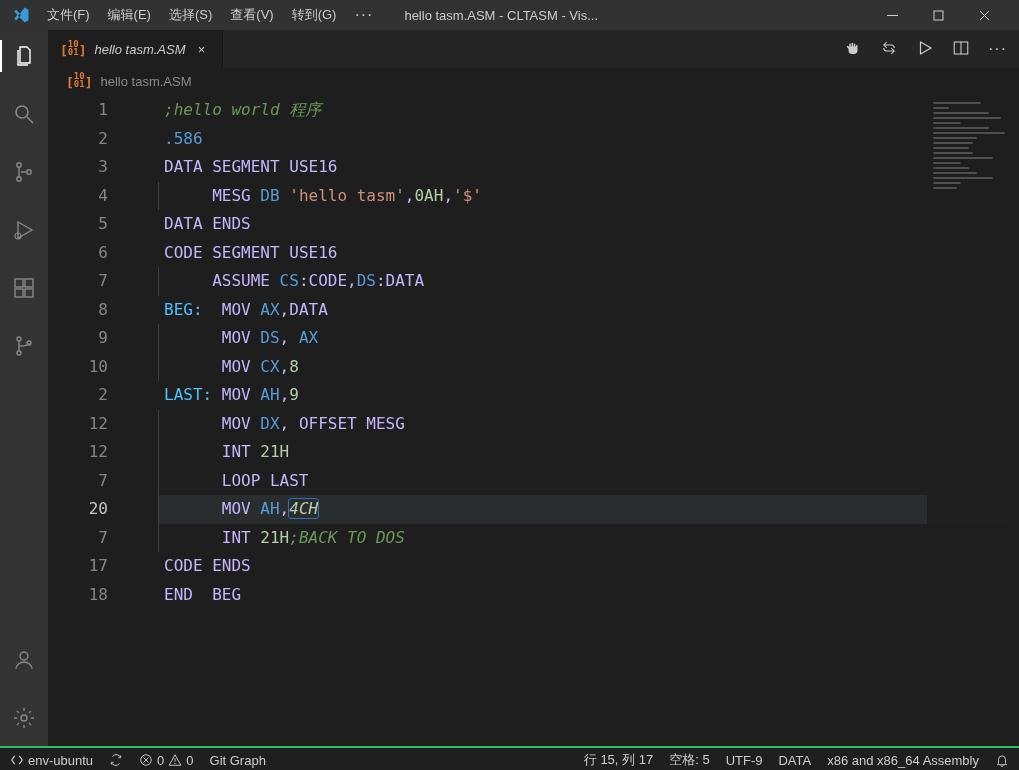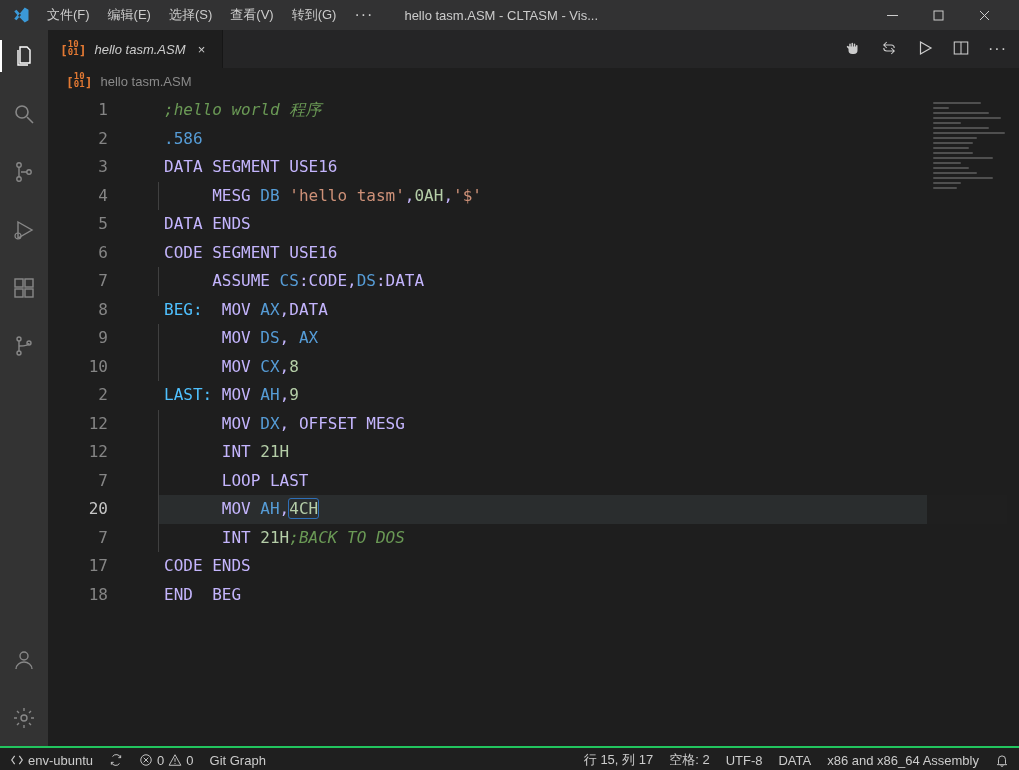--- a/index.html
+++ b/index.html
@@ -57,21 +57,21 @@
   .line{height:28.5px;position:relative;padding-left:6px;}
   .line.current{background:var(--highlight-line);}
   .indent-guide{position:absolute;left:0;top:0;bottom:0;width:1px;background:#404040;}
   .c-comment{color:var(--comment);font-style:italic;}
   .c-dir{color:var(--keyword);}
   .c-num{color:var(--number);}
   .c-kw{color:var(--keyword);}
   .c-str{color:var(--string);}
   .c-lbl{color:var(--label);}
   .c-txt{color:#c4b5fd;}
-  .sel{outline:1px solid var(--sel-border);border-radius:2px;}
+  .sel{outline:1px solid var(--sel-border);border-radius:2px;font-style:italic;}
   .minimap{position:absolute;top:0;right:0;width:80px;height:100%;background:var(--bg);opacity:.9;
     display:flex;flex-direction:column;gap:3px;padding:8px 6px;}
   .minimap div{height:2px;background:#555;border-radius:1px;}
   .status{height:24px;background:#1f1f1f;border-top:2px solid #22c55e;display:flex;align-items:center;
     color:var(--status-fg);font-size:13px;padding:0 10px;gap:16px;}
   .status .sep{flex:1;}
   .status span{display:flex;align-items:center;gap:4px;}
   .fileicon{color:#e37933;font-family:monospace;font-weight:bold;font-style:normal;font-size:13px;}
   .fileicon::before{content:"[";color:#e37933;}
   .fileicon::after{content:"]";color:#e37933;}
@@ -273,22 +273,22 @@
     <svg width="14" height="14" viewBox="0 0 24 24">
         <path fill="none" stroke="#ccc" stroke-width="1.6" d="M12 3l10 18H2z"></path>
         <line x1="12" y1="9" x2="12" y2="15" stroke="#ccc" stroke-width="1.6"></line>
         <circle cx="12" cy="18" r="1" fill="#ccc"></circle>
       </svg>
     <span>0</span>
   </span>
   <span>Git Graph</span>
   <span class="sep"></span>
   <span>行 15, 列 17</span>
-  <span>空格: 2</span>
-  <span>UTF-8</span>
+  <span>空格: 5</span>
+  <span>UTF-9</span>
   <span>DATA</span>
   <span>x86 and x86_64 Assembly</span>
   <span>
     <svg width="14" height="14" viewBox="0 0 24 24">
         <path fill="none" stroke="#ccc" stroke-width="1.6" d="M6 18V11a6 6 0 0112 0v7l2 2H4zM10 21a2 2 0 004 0"></path>
       </svg>
   </span>
 </div>
 
 </body></html>

